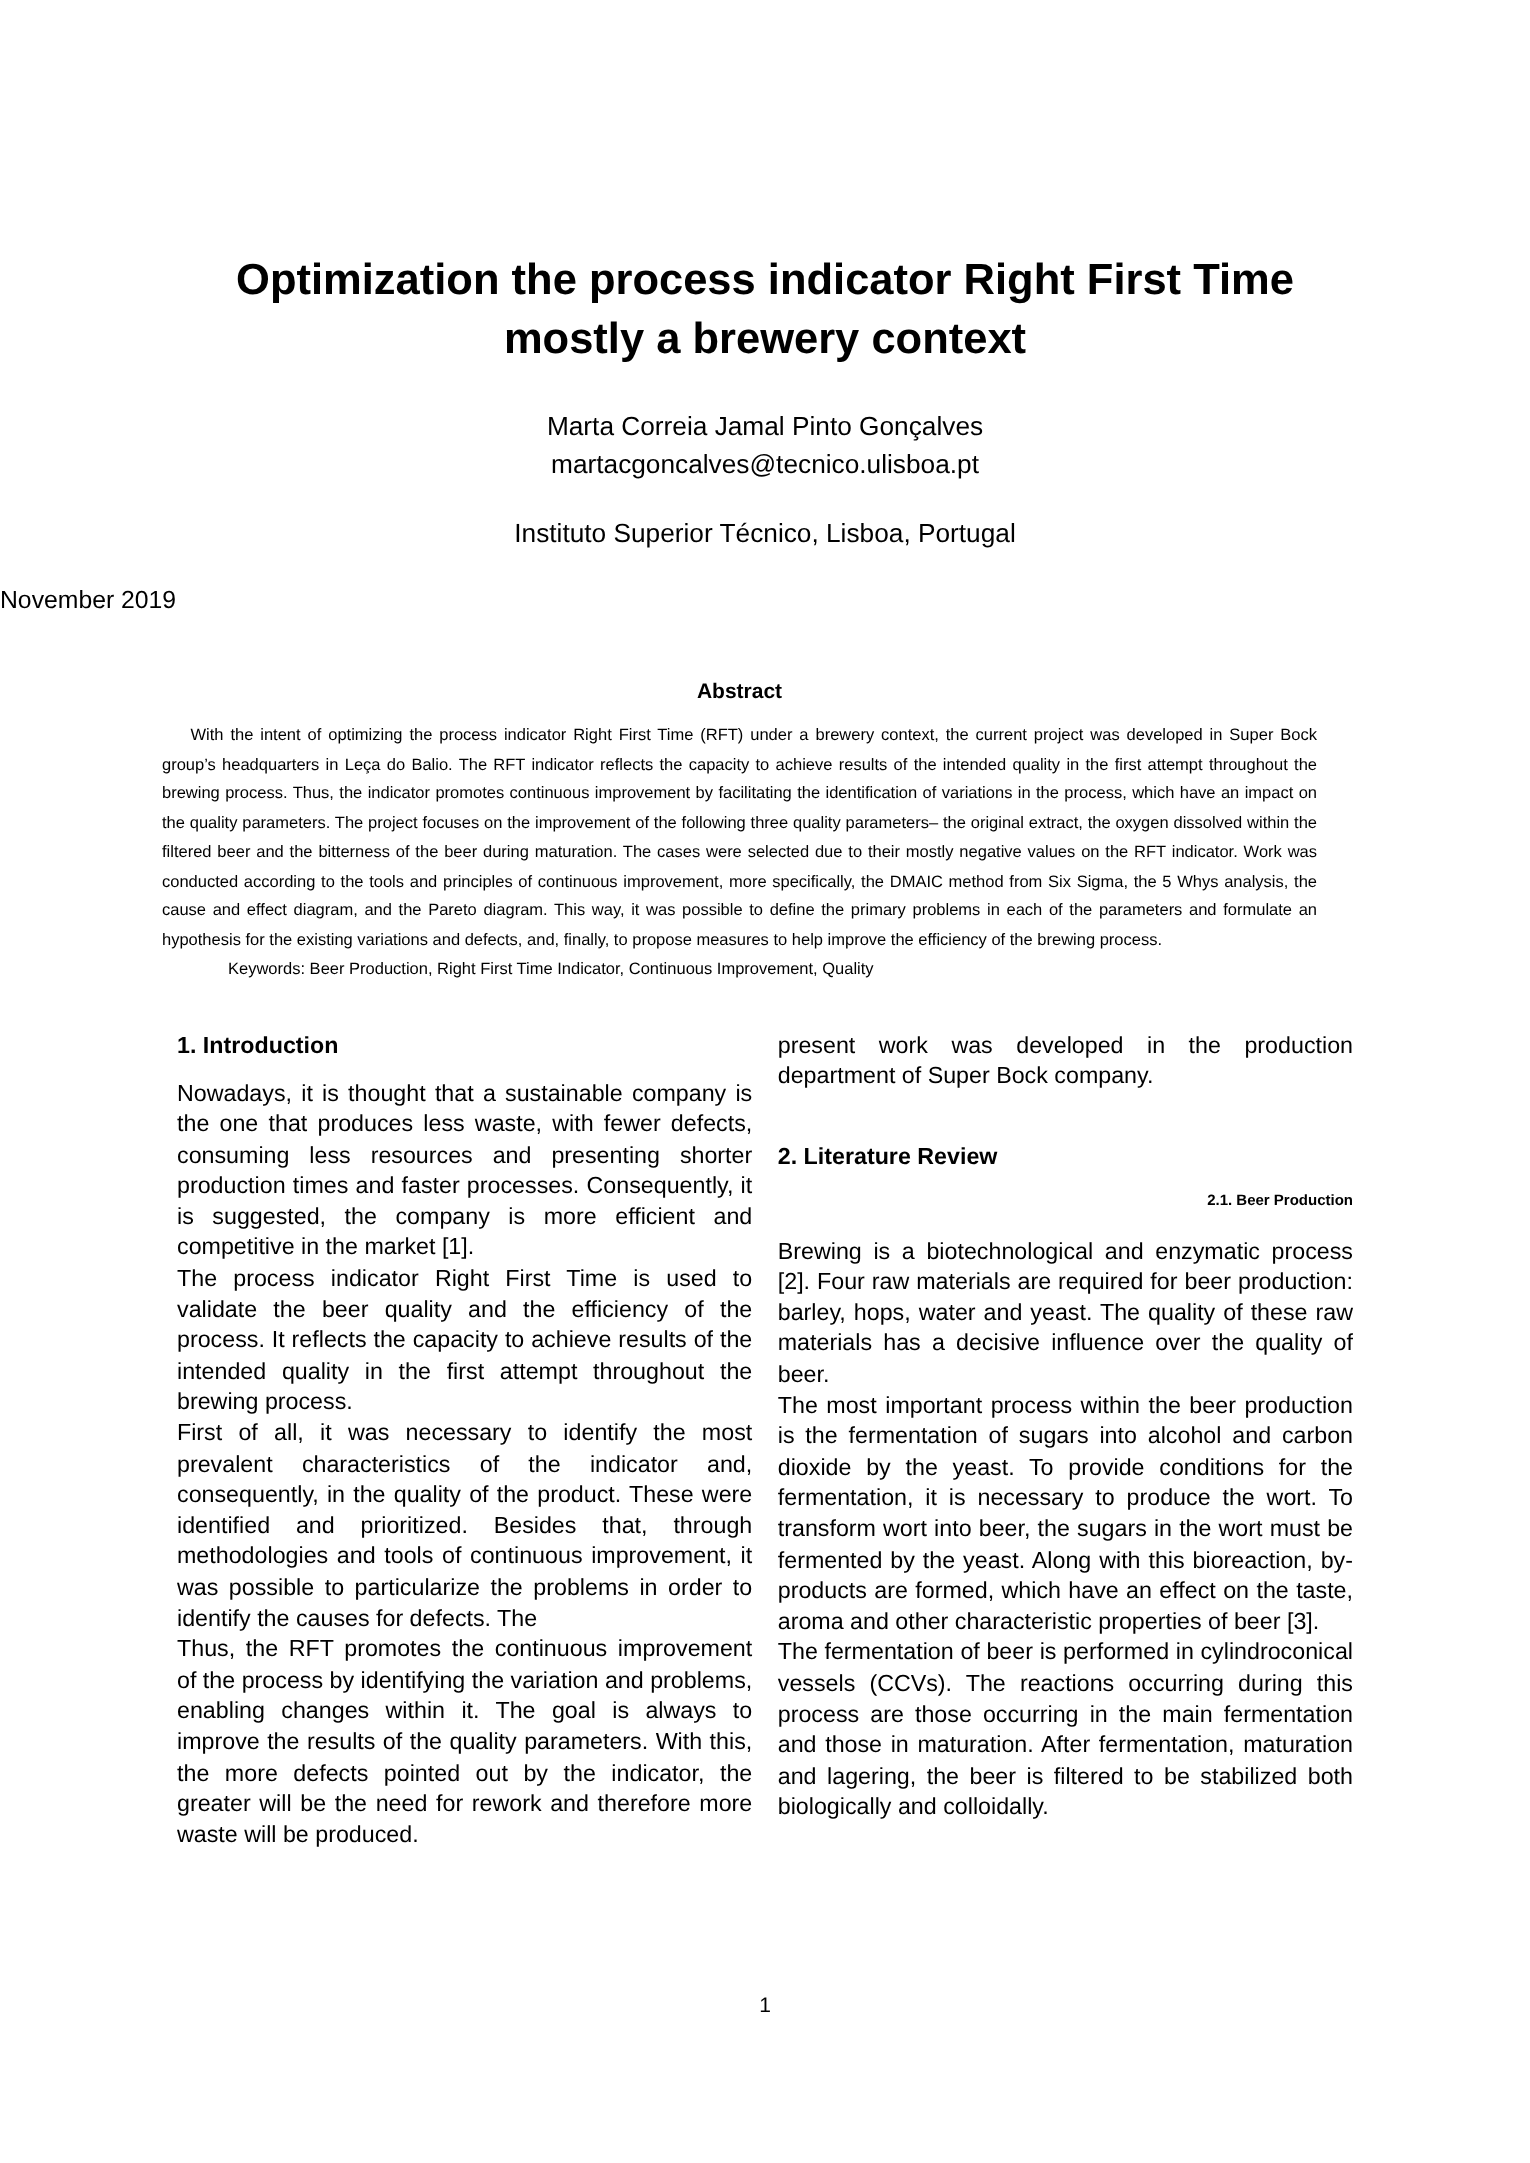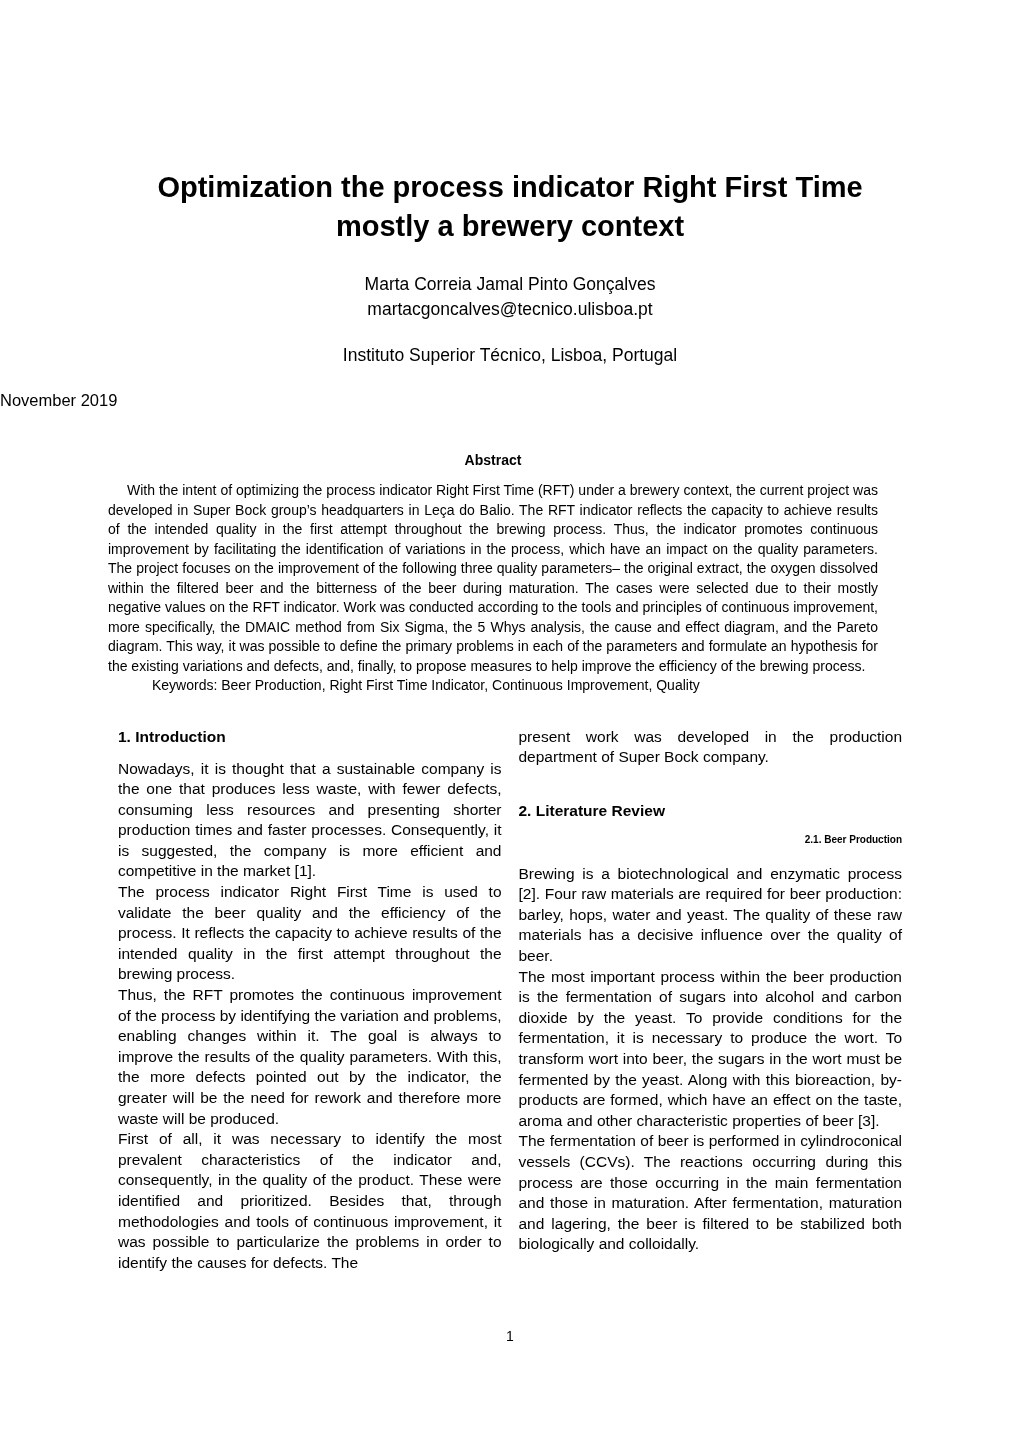--- a/index.html
+++ b/index.html
@@ -48,21 +48,21 @@
     margin: 42px 142px 0 108px;
   }
   .abstract-heading {
     text-align: center;
     font-size: 14px;
     font-weight: bold;
     margin: 0 0 13px 0;
   }
   .abstract p {
     margin: 0;
-    font-size: 14px;
+    font-size: 11px;
     line-height: 19.5px;
     text-align: justify;
   }
   .abstract p.first-par {
     text-indent: 19px;
   }
   .kw-label {
     font-weight: normal;
     padding-left: 44px;
   }
@@ -130,22 +130,22 @@
     <p class="first-par">With the intent of optimizing the process indicator Right First Time (RFT) under a brewery context, the current project was developed in Super Bock group’s headquarters in Leça do Balio. The RFT indicator reflects the capacity to achieve results of the intended quality in the first attempt throughout the brewing process. Thus, the indicator promotes continuous improvement by facilitating the identification of variations in the process, which have an impact on the quality parameters. The project focuses on the improvement of the following three quality parameters– the original extract, the oxygen dissolved within the filtered beer and the bitterness of the beer during maturation. The cases were selected due to their mostly negative values on the RFT indicator. Work was conducted according to the tools and principles of continuous improvement, more specifically, the DMAIC method from Six Sigma, the 5 Whys analysis, the cause and effect diagram, and the Pareto diagram. This way, it was possible to define the primary problems in each of the parameters and formulate an hypothesis for the existing variations and defects, and, finally, to propose measures to help improve the efficiency of the brewing process.</p>
     <p><span class="kw-label">Keywords:</span><span> Beer Production, Right First Time Indicator, Continuous Improvement, Quality</span></p>
   </div>
 
   <div class="columns">
 
     <div class="col">
       <div class="sec-heading">1. Introduction</div>
       <p>Nowadays, it is thought that a sustainable company is the one that produces less waste, with fewer defects, consuming less resources and presenting shorter production times and faster processes. Consequently, it is suggested, the company is more efficient and competitive in the market [1].</p>
       <p>The process indicator Right First Time is used to validate the beer quality and the efficiency of the process. It reflects the capacity to achieve results of the intended quality in the first attempt throughout the brewing process.</p>
+      <p>First of all, it was necessary to identify the most prevalent characteristics of the indicator and, consequently, in the quality of the product. These were identified and prioritized. Besides that, through methodologies and tools of continuous improvement, it was possible to particularize the problems in order to identify the causes for defects. The</p>
       <p>Thus, the RFT promotes the continuous improvement of the process by identifying the variation and problems, enabling changes within it. The goal is always to improve the results of the quality parameters. With this, the more defects pointed out by the indicator, the greater will be the need for rework and therefore more waste will be produced.</p>
-      <p>First of all, it was necessary to identify the most prevalent characteristics of the indicator and, consequently, in the quality of the product. These were identified and prioritized. Besides that, through methodologies and tools of continuous improvement, it was possible to particularize the problems in order to identify the causes for defects. The</p>
     </div>
 
     <div class="col">
       <p>present work was developed in the production department of Super Bock company.</p>
       <div class="sec-heading lit">2. Literature Review</div>
       <div class="subsec-heading">2.1. Beer Production</div>
       <p>Brewing is a biotechnological and enzymatic process [2]. Four raw materials are required for beer production: barley, hops, water and yeast. The quality of these raw materials has a decisive influence over the quality of beer.</p>
       <p>The most important process within the beer production is the fermentation of sugars into alcohol and carbon dioxide by the yeast. To provide conditions for the fermentation, it is necessary to produce the wort. To transform wort into beer, the sugars in the wort must be fermented by the yeast. Along with this bioreaction, by-products are formed, which have an effect on the taste, aroma and other characteristic properties of beer [3].</p>
       <p>The fermentation of beer is performed in cylindroconical vessels (CCVs). The reactions occurring during this process are those occurring in the main fermentation and those in maturation. After fermentation, maturation and lagering, the beer is filtered to be stabilized both biologically and colloidally.</p>
     </div>

